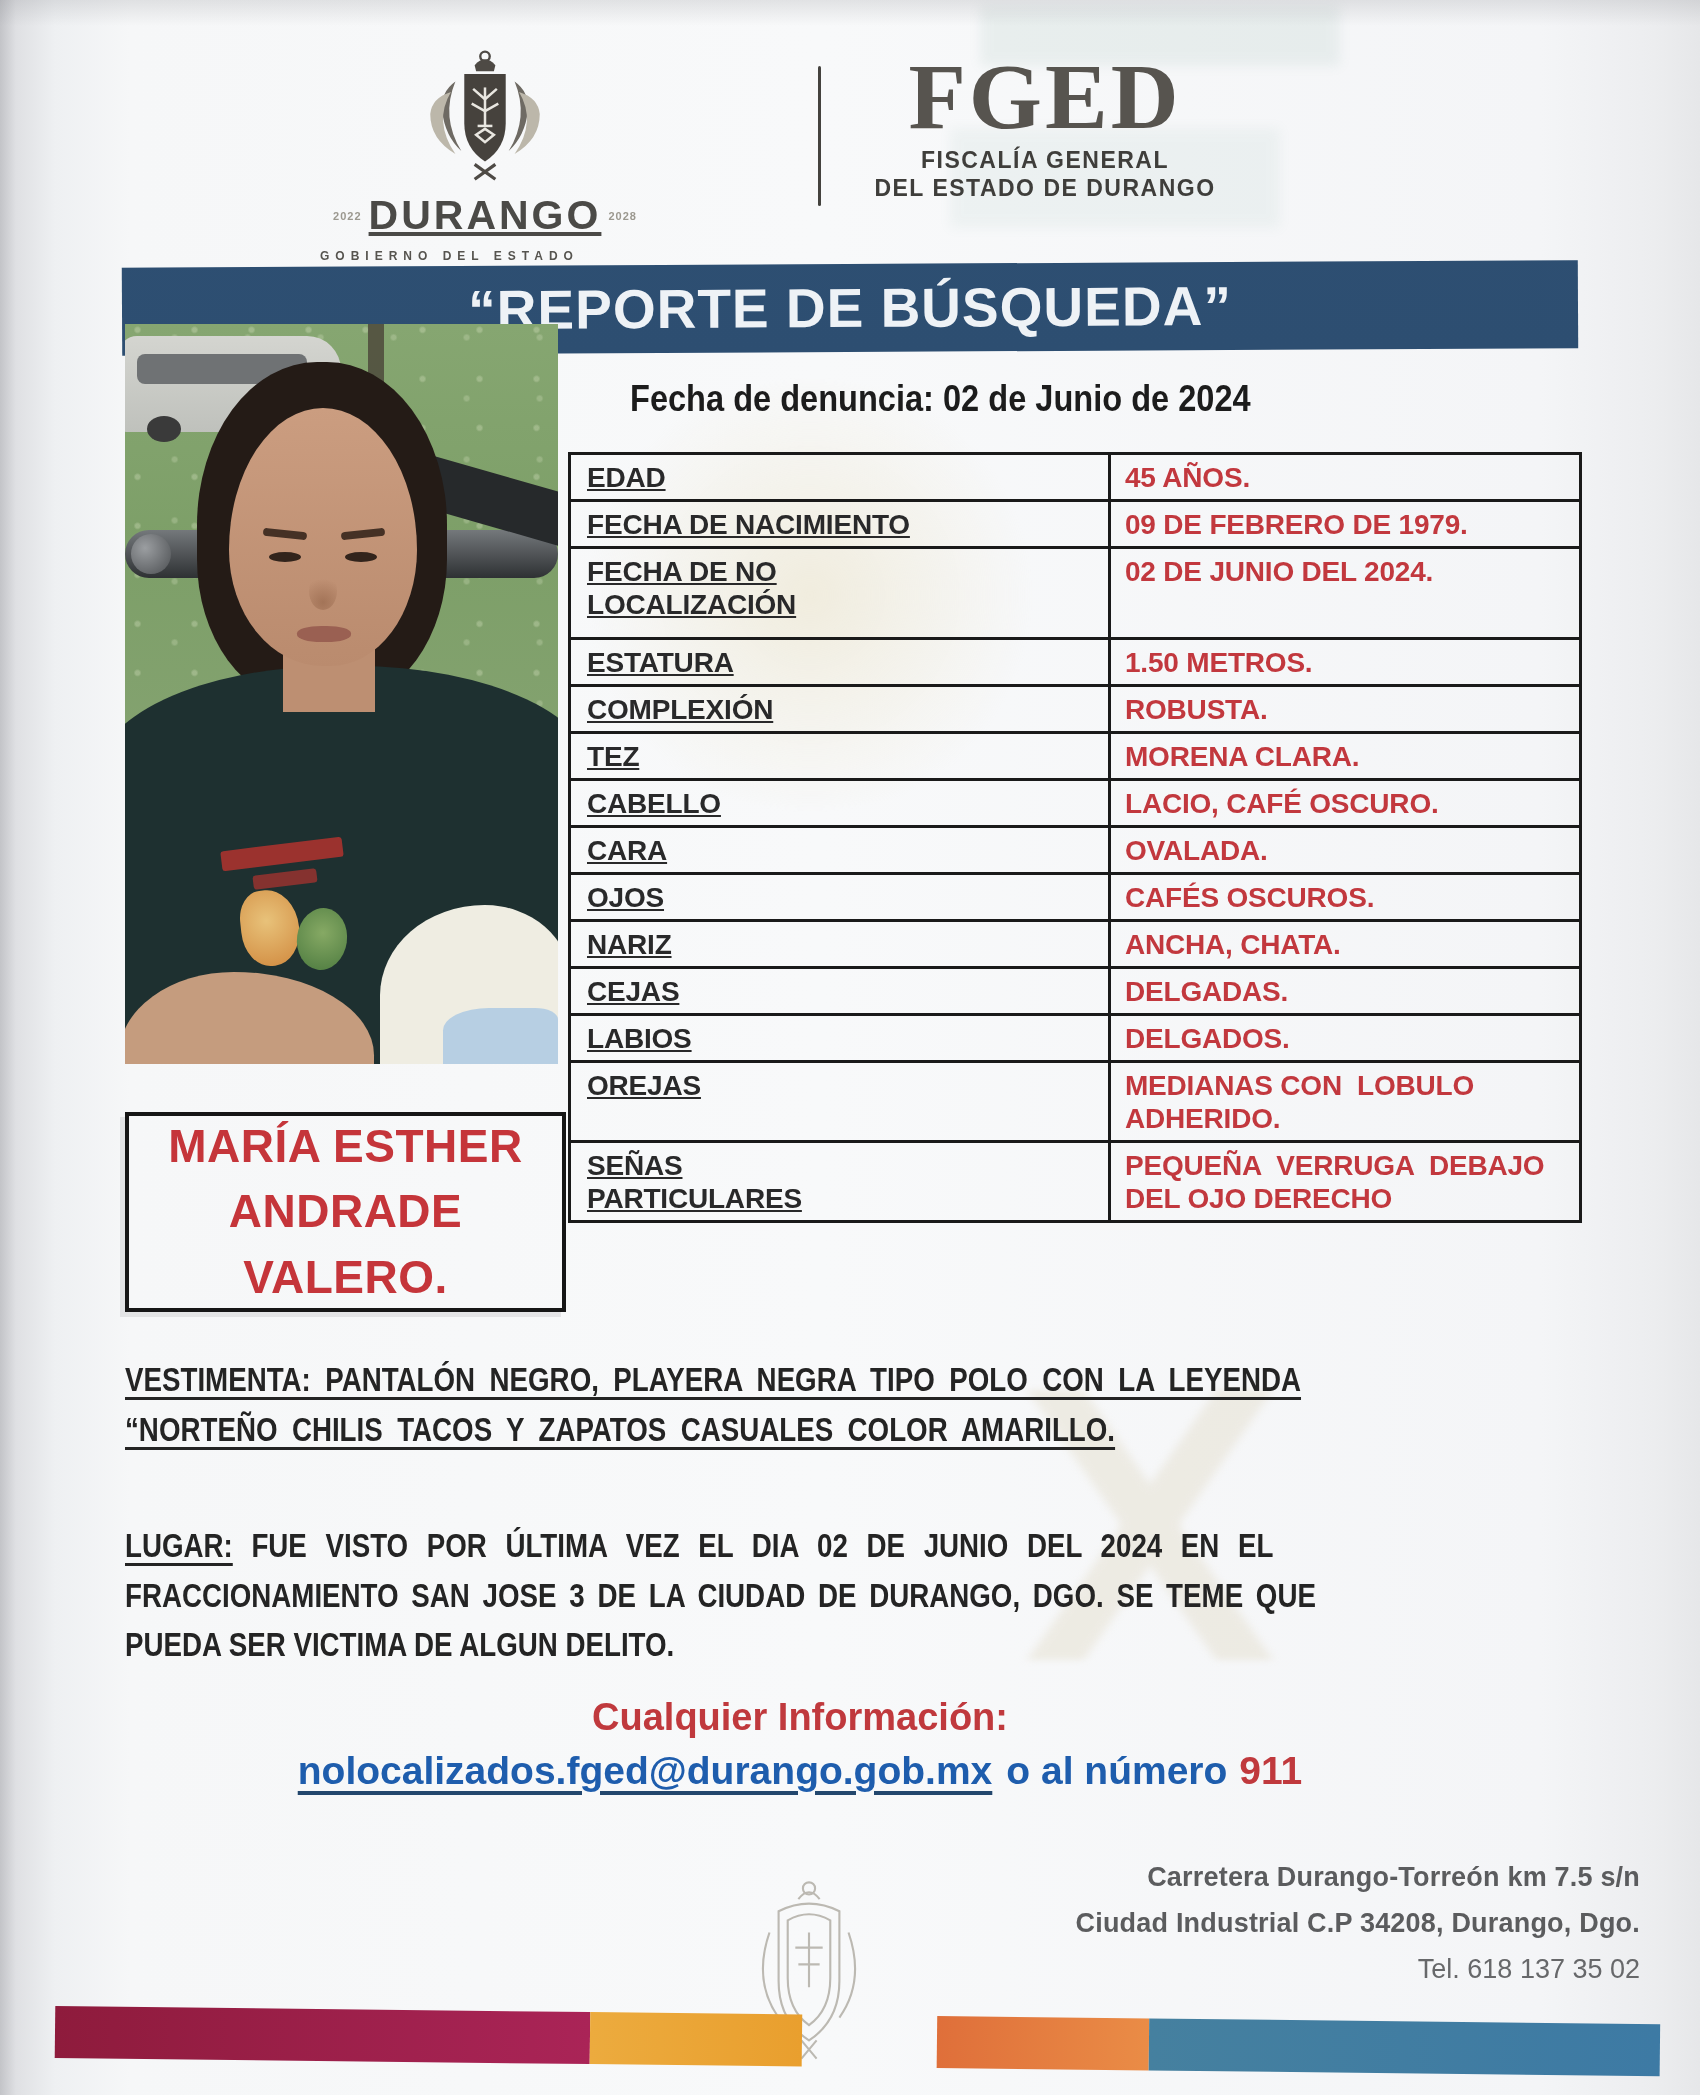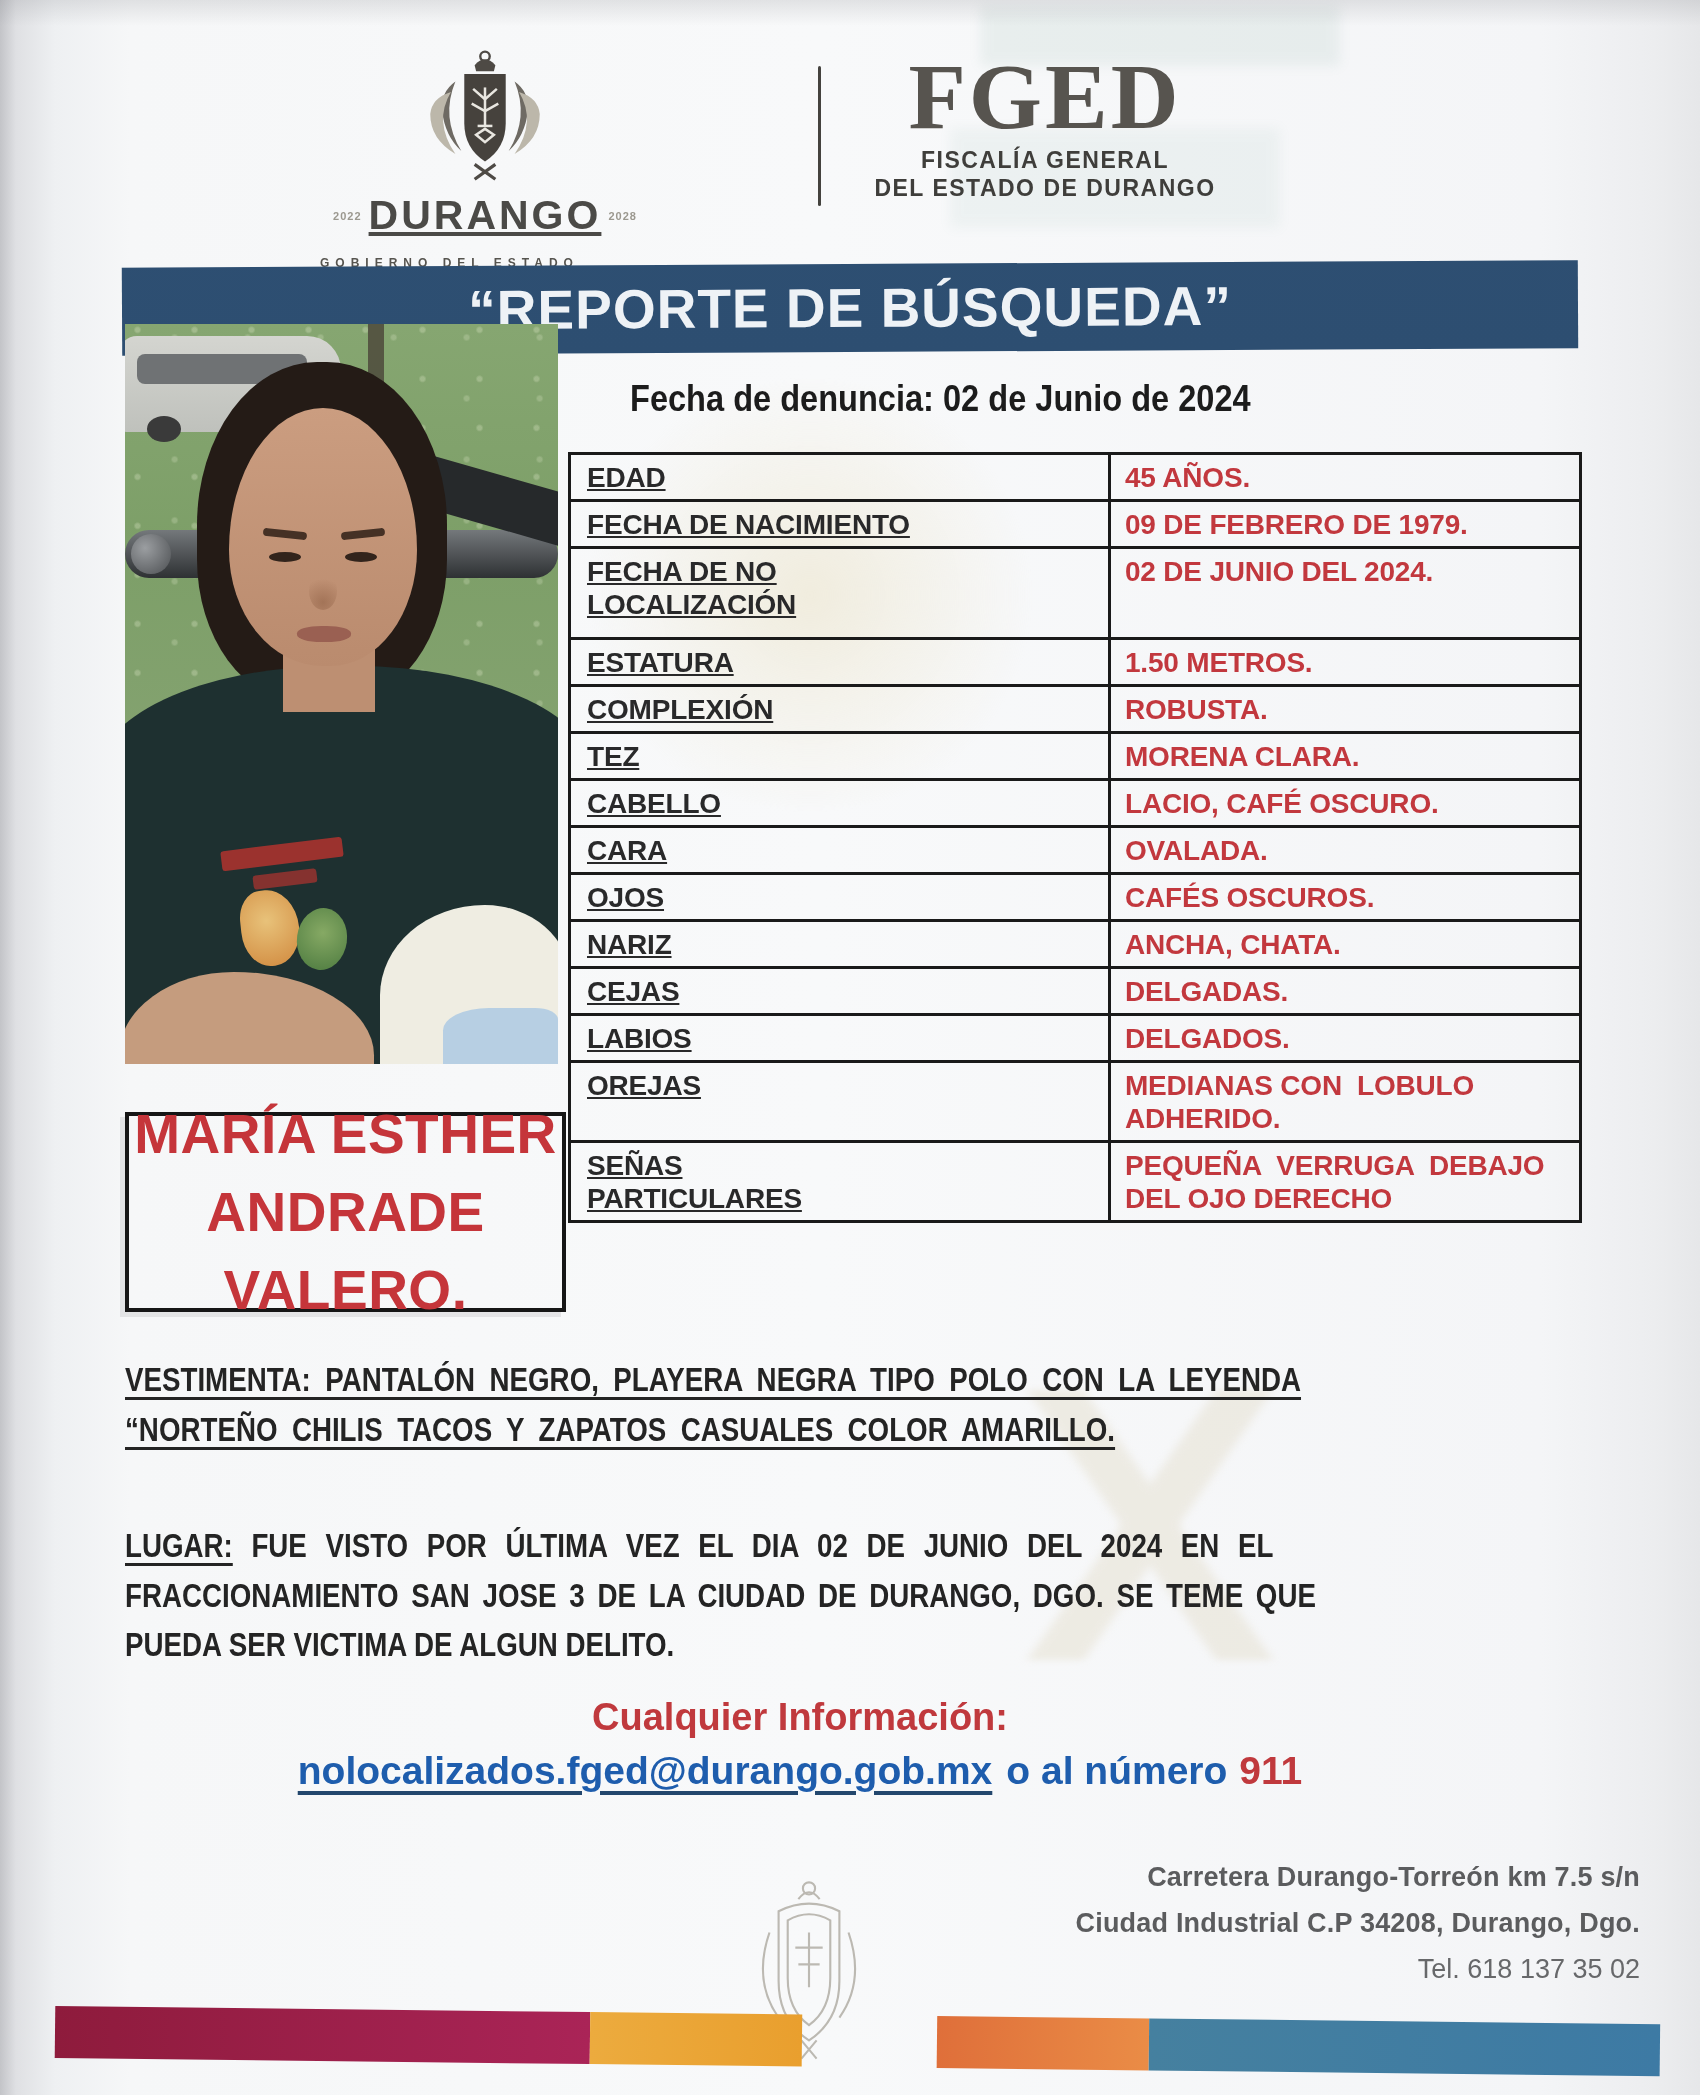--- a/index.html
+++ b/index.html
@@ -21,21 +21,21 @@
   .sm5{left:960px;top:1390px;width:380px;height:270px;opacity:.35;
        background:linear-gradient(55deg,transparent 44%,#ddd5bd 46%,#ddd5bd 54%,transparent 56%),
                   linear-gradient(-55deg,transparent 44%,#ddd5bd 46%,#ddd5bd 54%,transparent 56%);
        filter:blur(3px);}
   
   .durango-logo{position:absolute;left:320px;top:46px;width:330px;text-align:left;}
   .durango-crest{display:block;margin:0 auto;}
   .durango-name-row{display:flex;align-items:center;justify-content:center;gap:7px;margin-top:-2px;}
   .durango-year{font-size:11px;color:#9b988f;font-weight:bold;letter-spacing:1px;}
   .durango-name{font-size:41px;font-weight:bold;color:#4b4a47;letter-spacing:3px;text-decoration:underline;}
-  .durango-sub{margin-top:17px;font-size:12px;font-weight:bold;letter-spacing:6px;color:#56544f;}
+  .durango-sub{margin-top:10px;font-size:12px;font-weight:bold;letter-spacing:6px;color:#56544f;}
   .header-divider{position:absolute;left:818px;top:66px;width:3px;height:140px;background:#44423e;border-radius:2px;}
   .fged-block{position:absolute;left:855px;top:52px;width:380px;text-align:center;}
   .fged-acronym{font-family:"Liberation Serif",serif;font-weight:bold;font-size:94px;line-height:.95;
                 color:#57544f;letter-spacing:3px;}
   .fged-sub{margin-top:5px;font-size:23px;font-weight:bold;letter-spacing:1.5px;color:#3f3e3b;line-height:1.22;}
   
   .banner{position:absolute;left:122px;top:264px;width:1456px;height:88px;
     background:linear-gradient(180deg,#30527626,transparent),#2d4e71;
     display:flex;align-items:center;justify-content:center;transform:rotate(-.3deg);
     color:#eef2f6;font-size:55px;font-weight:bold;letter-spacing:1px;}
@@ -83,21 +83,21 @@
     font-size:28px;font-weight:bold;line-height:1.18;letter-spacing:-.2px;}
   .trow{display:flex;}
   .trow + .trow{border-top:3px solid #1a1a1a;}
   .tlabel{width:540px;flex:0 0 540px;border-right:3px solid #1a1a1a;color:#29292a;
     padding:6px 24px 5px 16px;white-space:pre-wrap;box-sizing:border-box;text-decoration:underline;}
   .tvalue{flex:1;color:#c2383e;padding:6px 8px 5px 14px;white-space:pre-wrap;}
   .details-table > div:nth-of-type(3){min-height:88px;}
   
   .name-box{position:absolute;left:125px;top:1112px;width:433px;height:192px;border:4px solid #161616;
     display:flex;flex-direction:column;align-items:center;justify-content:center;
-    color:#c5353a;font-size:55px;font-weight:bold;line-height:1.42;text-align:center;letter-spacing:.5px;
+    color:#c5353a;font-size:46px;font-weight:bold;line-height:1.42;text-align:center;letter-spacing:.5px;
     box-shadow:-5px 5px 0 rgba(90,92,96,.12);}
   
   .para{position:absolute;left:125px;color:#242424;font-weight:bold;font-size:33px;
     transform:scaleX(.84);transform-origin:left top;line-height:1.5;}
   .para .line{display:block;white-space:nowrap;}
   .vestimenta{top:1322px;text-decoration:underline;text-decoration-thickness:3px;text-underline-offset:6px;}
   .vestimenta .line{word-spacing:8px;}
   .lugar{top:1488px;}
   .lugar .line:nth-child(1){word-spacing:13px;}
   .lugar .line:nth-child(2){word-spacing:6px;}

